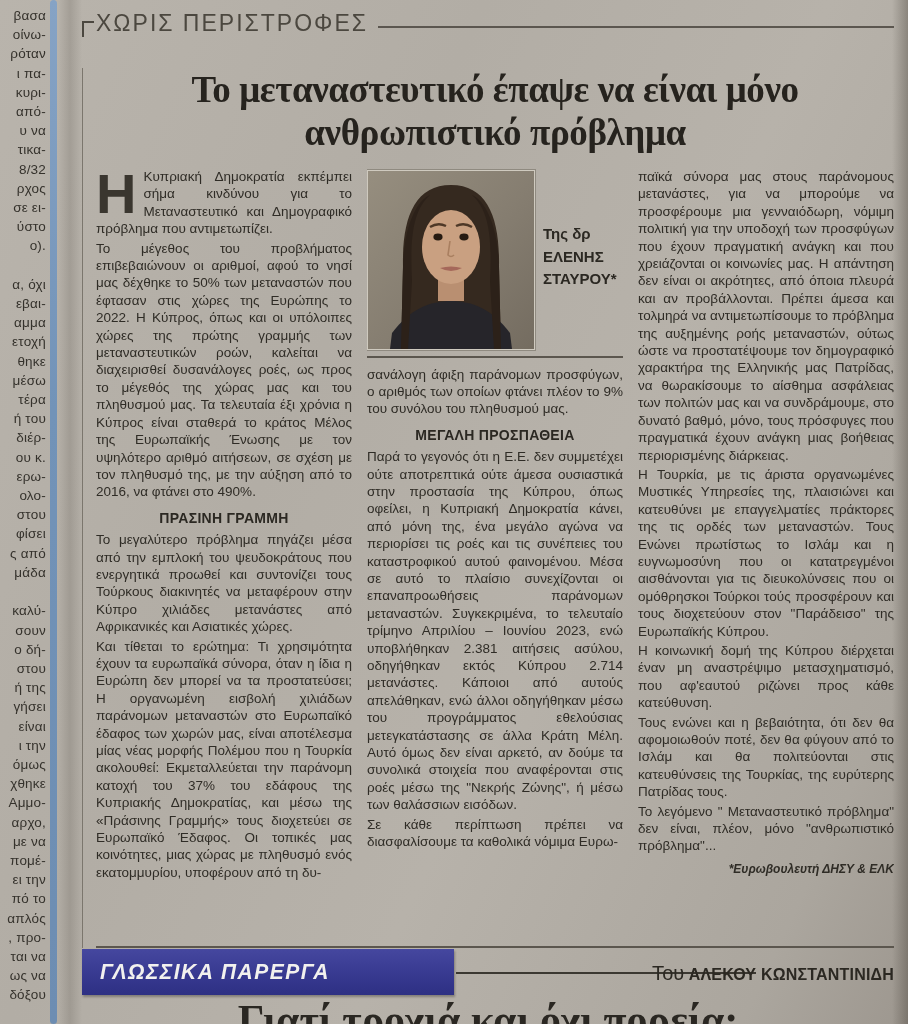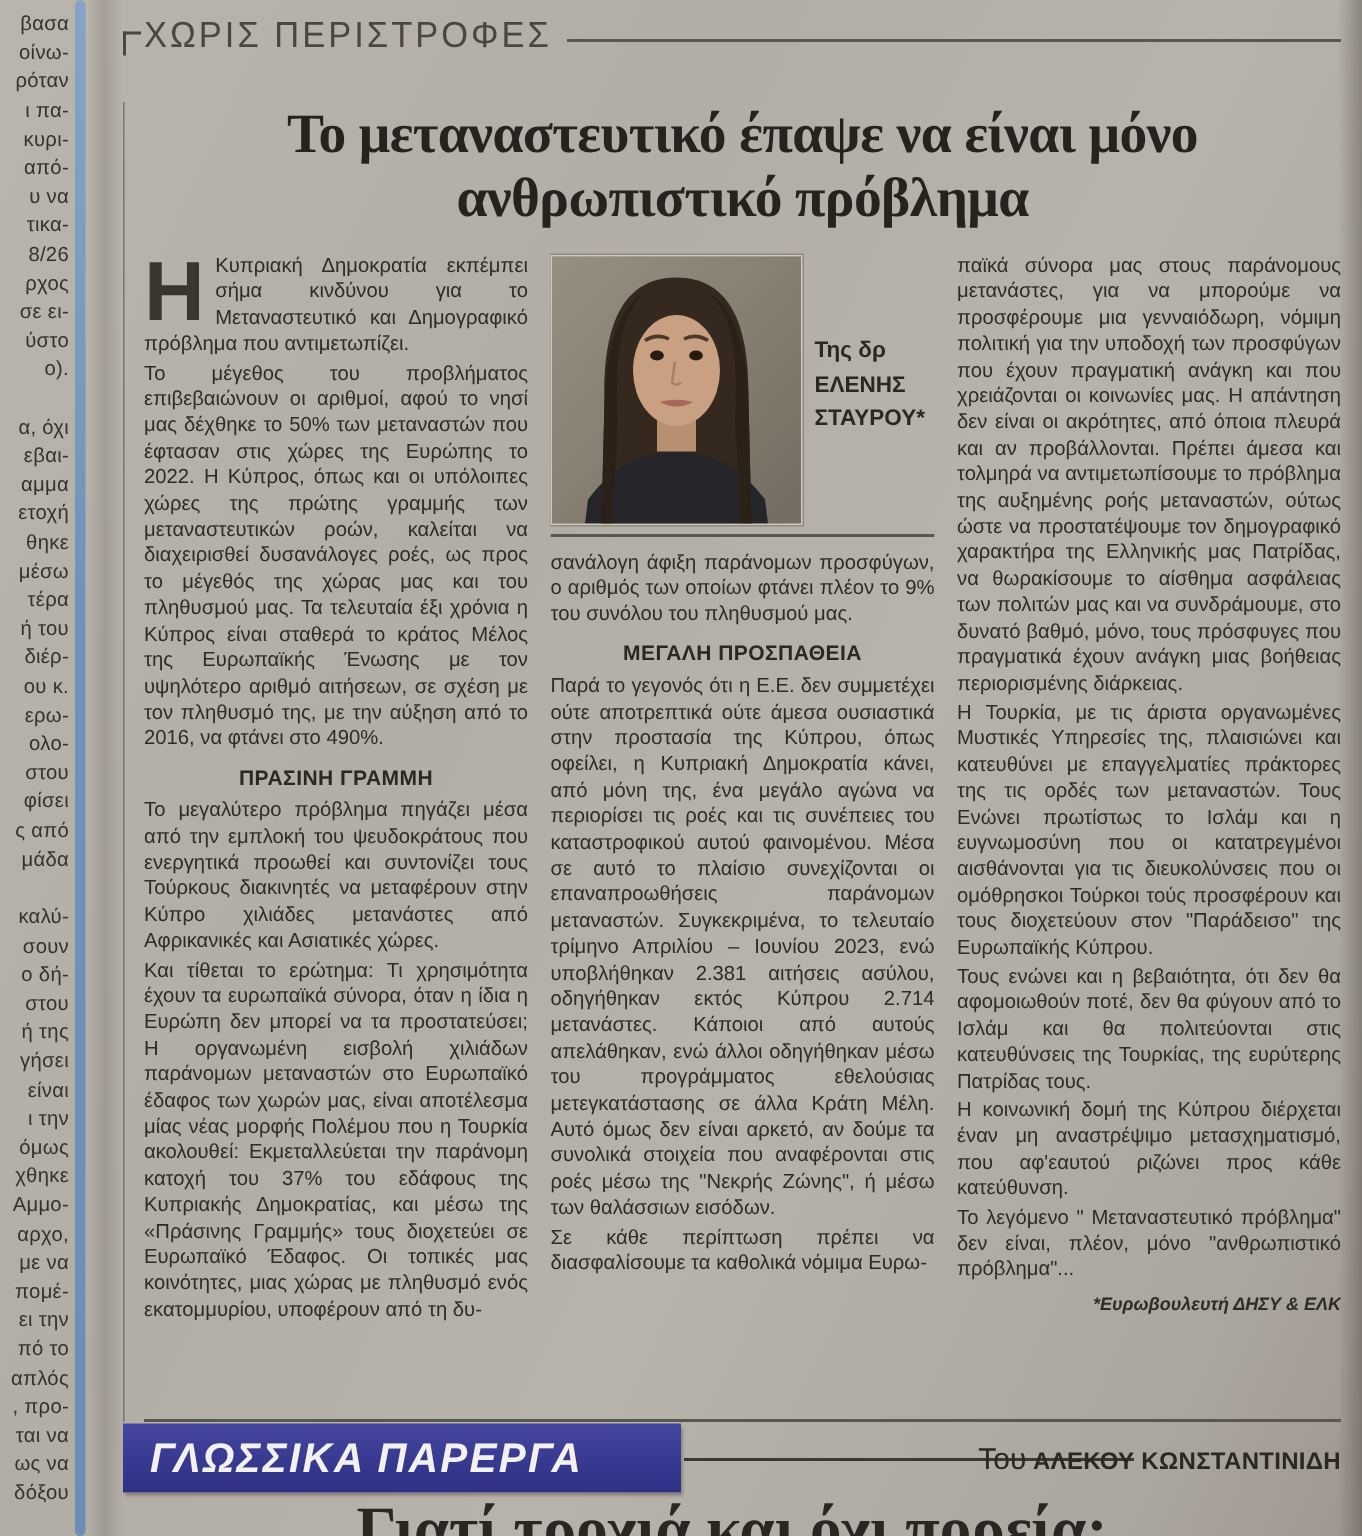--- a/index.html
+++ b/index.html
@@ -39,21 +39,21 @@
   .photo-row{display:flex;align-items:center;gap:8px;margin:2px 0 6px 0;}
   .photo-frame{width:166px;height:178px;border:1px solid #cfcabf;box-shadow:0 0 0 1px #8f8a80;
                flex:0 0 auto;background:#8a8275;}
   .byline{font-size:15px;line-height:1.5;font-weight:700;color:#2b2822;white-space:pre-line;padding-bottom:6px;}
   .divider{height:1.5px;background:#5b564e;margin:6px 0 8px 0;}
   .signature{text-align:right;font-style:italic;font-weight:700;font-size:12px;margin-top:6px;}
   
   .banner{position:absolute;left:82px;top:949px;width:372px;height:46px;
           background:linear-gradient(180deg,#45479f,#34368c 70%,#2e3083);
           display:flex;align-items:center;box-shadow:1px 2px 2px rgba(40,38,34,.35);}
-  .banner-label{color:#f2f1ee;font-weight:800;font-style:italic;font-size:27px;
+  .banner-label{color:#f2f1ee;font-weight:800;font-style:italic;font-size:21px;
                 letter-spacing:1.5px;padding-left:18px;transform:scaleY(1.02);white-space:nowrap;}
   .author-line{position:absolute;left:456px;top:972px;width:300px;height:2px;background:#3b3831;}
   .author-credit{position:absolute;right:14px;top:962px;font-size:16px;color:#2b2822;white-space:nowrap;}
   .author-prefix{font-family:Liberation Sans, sans-serif;font-size:20px;}
   .author-name{font-weight:800;letter-spacing:.2px;}
   .bottom-headline{position:absolute;left:82px;top:996px;width:812px;text-align:center;
                    font-family:"Liberation Serif",serif;font-weight:700;font-size:42px;color:#2a2722;}
 </style>
 </head>
 <body>
@@ -61,21 +61,21 @@
 <div class="page">
 
   <div class="side-strip">βασα
 οίνω-
 ρόταν
 ι πα-
 κυρι-
 από-
 υ να
 τικα-
-8/26
+8/32
 ρχος
 σε ει-
 ύστο
 ο).
 
 α, όχι
 εβαι-
 αμμα
 ετοχή
 θηκε
@@ -170,22 +170,22 @@
           <div class="divider"></div>
           <p>σανάλογη άφιξη παράνομων προσφύγων, ο αριθμός των οποίων φτάνει πλέον το 9% του συνόλου του πληθυσμού μας.</p>
           <div class="sec-head">ΜΕΓΑΛΗ ΠΡΟΣΠΑΘΕΙΑ</div>
           <p>Παρά το γεγονός ότι η Ε.Ε. δεν συμμετέχει ούτε αποτρεπτικά ούτε άμεσα ουσιαστικά στην προστασία της Κύπρου, όπως οφείλει, η Κυπριακή Δημοκρατία κάνει, από μόνη της, ένα μεγάλο αγώνα να περιορίσει τις ροές και τις συνέπειες του καταστροφικού αυτού φαινομένου. Μέσα σε αυτό το πλαίσιο συνεχίζονται οι επαναπροωθήσεις παράνομων μεταναστών. Συγκεκριμένα, το τελευταίο τρίμηνο Απριλίου – Ιουνίου 2023, ενώ υποβλήθηκαν 2.381 αιτήσεις ασύλου, οδηγήθηκαν εκτός Κύπρου 2.714 μετανάστες. Κάποιοι από αυτούς απελάθηκαν, ενώ άλλοι οδηγήθηκαν μέσω του προγράμματος εθελούσιας μετεγκατάστασης σε άλλα Κράτη Μέλη. Αυτό όμως δεν είναι αρκετό, αν δούμε τα συνολικά στοιχεία που αναφέρονται στις ροές μέσω της "Νεκρής Ζώνης", ή μέσω των θαλάσσιων εισόδων.</p>
           <p>Σε κάθε περίπτωση πρέπει να διασφαλίσουμε τα καθολικά νόμιμα Ευρω-</p>
         </div>
 
         <div class="col">
           <p>παϊκά σύνορα μας στους παράνομους μετανάστες, για να μπορούμε να προσφέρουμε μια γενναιόδωρη, νόμιμη πολιτική για την υποδοχή των προσφύγων που έχουν πραγματική ανάγκη και που χρειάζονται οι κοινωνίες μας. Η απάντηση δεν είναι οι ακρότητες, από όποια πλευρά και αν προβάλλονται. Πρέπει άμεσα και τολμηρά να αντιμετωπίσουμε το πρόβλημα της αυξημένης ροής μεταναστών, ούτως ώστε να προστατέψουμε τον δημογραφικό χαρακτήρα της Ελληνικής μας Πατρίδας, να θωρακίσουμε το αίσθημα ασφάλειας των πολιτών μας και να συνδράμουμε, στο δυνατό βαθμό, μόνο, τους πρόσφυγες που πραγματικά έχουν ανάγκη μιας βοήθειας περιορισμένης διάρκειας.</p>
           <p>Η Τουρκία, με τις άριστα οργανωμένες Μυστικές Υπηρεσίες της, πλαισιώνει και κατευθύνει με επαγγελματίες πράκτορες της τις ορδές των μεταναστών. Τους Ενώνει πρωτίστως το Ισλάμ και η ευγνωμοσύνη που οι κατατρεγμένοι αισθάνονται για τις διευκολύνσεις που οι ομόθρησκοι Τούρκοι τούς προσφέρουν και τους διοχετεύουν στον "Παράδεισο" της Ευρωπαϊκής Κύπρου.</p>
+          <p>Η κοινωνική δομή της Κύπρου διέρχεται έναν μη αναστρέψιμο μετασχηματισμό, που αφ'εαυτού ριζώνει προς κάθε κατεύθυνση.</p>
           <p>Τους ενώνει και η βεβαιότητα, ότι δεν θα αφομοιωθούν ποτέ, δεν θα φύγουν από το Ισλάμ και θα πολιτεύονται στις κατευθύνσεις της Τουρκίας, της ευρύτερης Πατρίδας τους.</p>
-          <p>Η κοινωνική δομή της Κύπρου διέρχεται έναν μη αναστρέψιμο μετασχηματισμό, που αφ'εαυτού ριζώνει προς κάθε κατεύθυνση.</p>
           <p>Το λεγόμενο " Μεταναστευτικό πρόβλημα" δεν είναι, πλέον, μόνο "ανθρωπιστικό πρόβλημα"...</p>
           <div class="signature">*Ευρωβουλευτή ΔΗΣΥ &amp; ΕΛΚ</div>
         </div>
 
       </div>
     </div>
   </div>
 
   <div class="banner">
     <span class="banner-label">ΓΛΩΣΣΙΚΑ ΠΑΡΕΡΓΑ</span>

